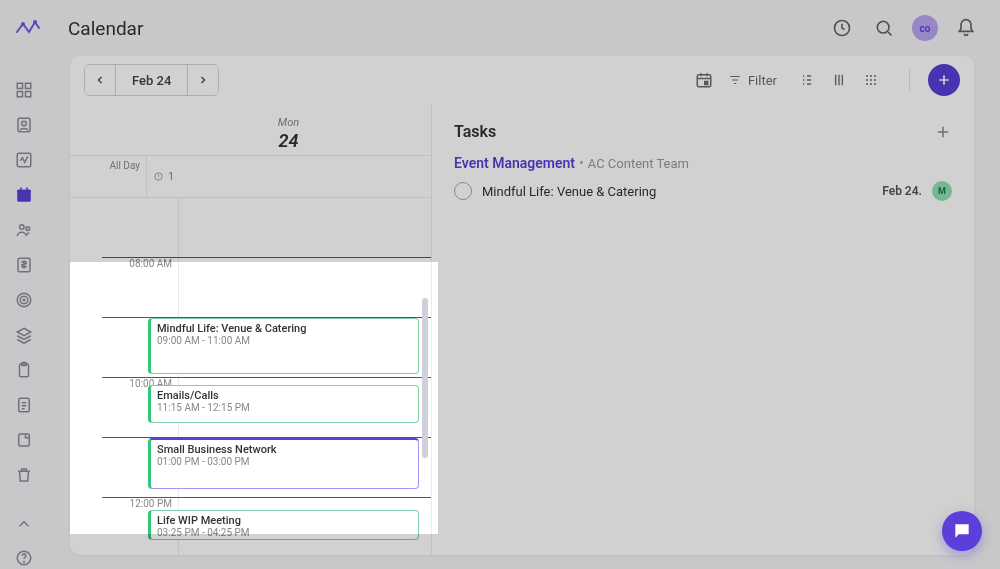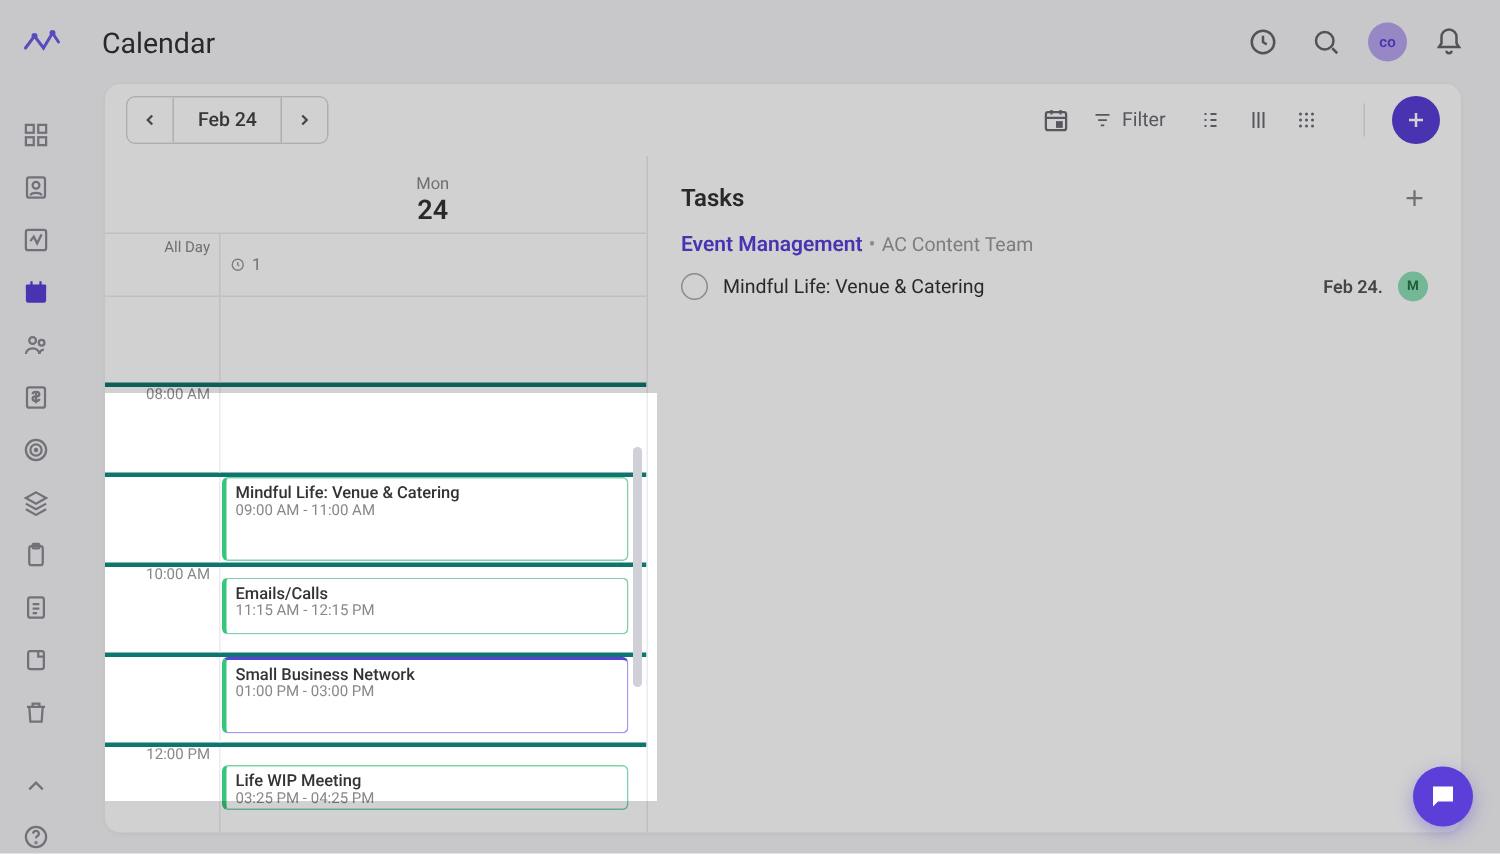--- a/index.html
+++ b/index.html
@@ -127,39 +127,40 @@
     display:flex;flex-direction:column;
     position:relative;
   }
   .cal-header{
     height:52px;
     display:flex;flex-direction:column;align-items:center;justify-content:center;
     border-bottom:1px solid #eceaf1;
     padding-left:76px;
     box-sizing:border-box;
     position:relative;
+    font-style:italic;
   }
   .cal-header .dow{font-size:11px;color:#888;position:absolute;top:12px;left:0;right:0;text-align:center;padding-left:76px;}
   .cal-header .dnum{font-size:18px;font-weight:600;color:#333;position:absolute;top:26px;left:0;right:0;text-align:center;padding-left:76px;}
   .allday-row{
     height:42px;border-bottom:1px solid #eceaf1;
     display:flex;
   }
   .time-gutter{
     width:76px;font-size:10px;color:#888;
     text-align:right;padding-right:6px;
     display:flex;align-items:flex-start;justify-content:flex-end;
     padding-top:4px;
   }
   .allday-cell{flex:1;border-left:1px solid #eceaf1;padding:4px 6px;font-size:11px;color:#888;display:flex;align-items:center;gap:4px;}
   .time-grid{
     flex:1;position:relative;overflow:hidden;
   }
   .time-row{
-    height:60px;border-bottom:3px solid #0f766e;display:flex;
+    height:60px;border-bottom:1px solid #0f766e;display:flex;margin-left:32px;
   }
   .time-row .time-gutter{align-items:flex-start;padding-top:0;}
   .time-row .slot{flex:1;border-left:1px solid #eceaf1;}
   .events-layer{
     position:absolute;left:76px;right:10px;top:0;bottom:0;
   }
   .event{
     position:absolute;left:2px;right:2px;
     background:#fff;border:1px solid #7ed0a8;border-left:3px solid #34c77b;
     border-radius:4px;padding:3px 6px;font-size:11px;color:#333;

